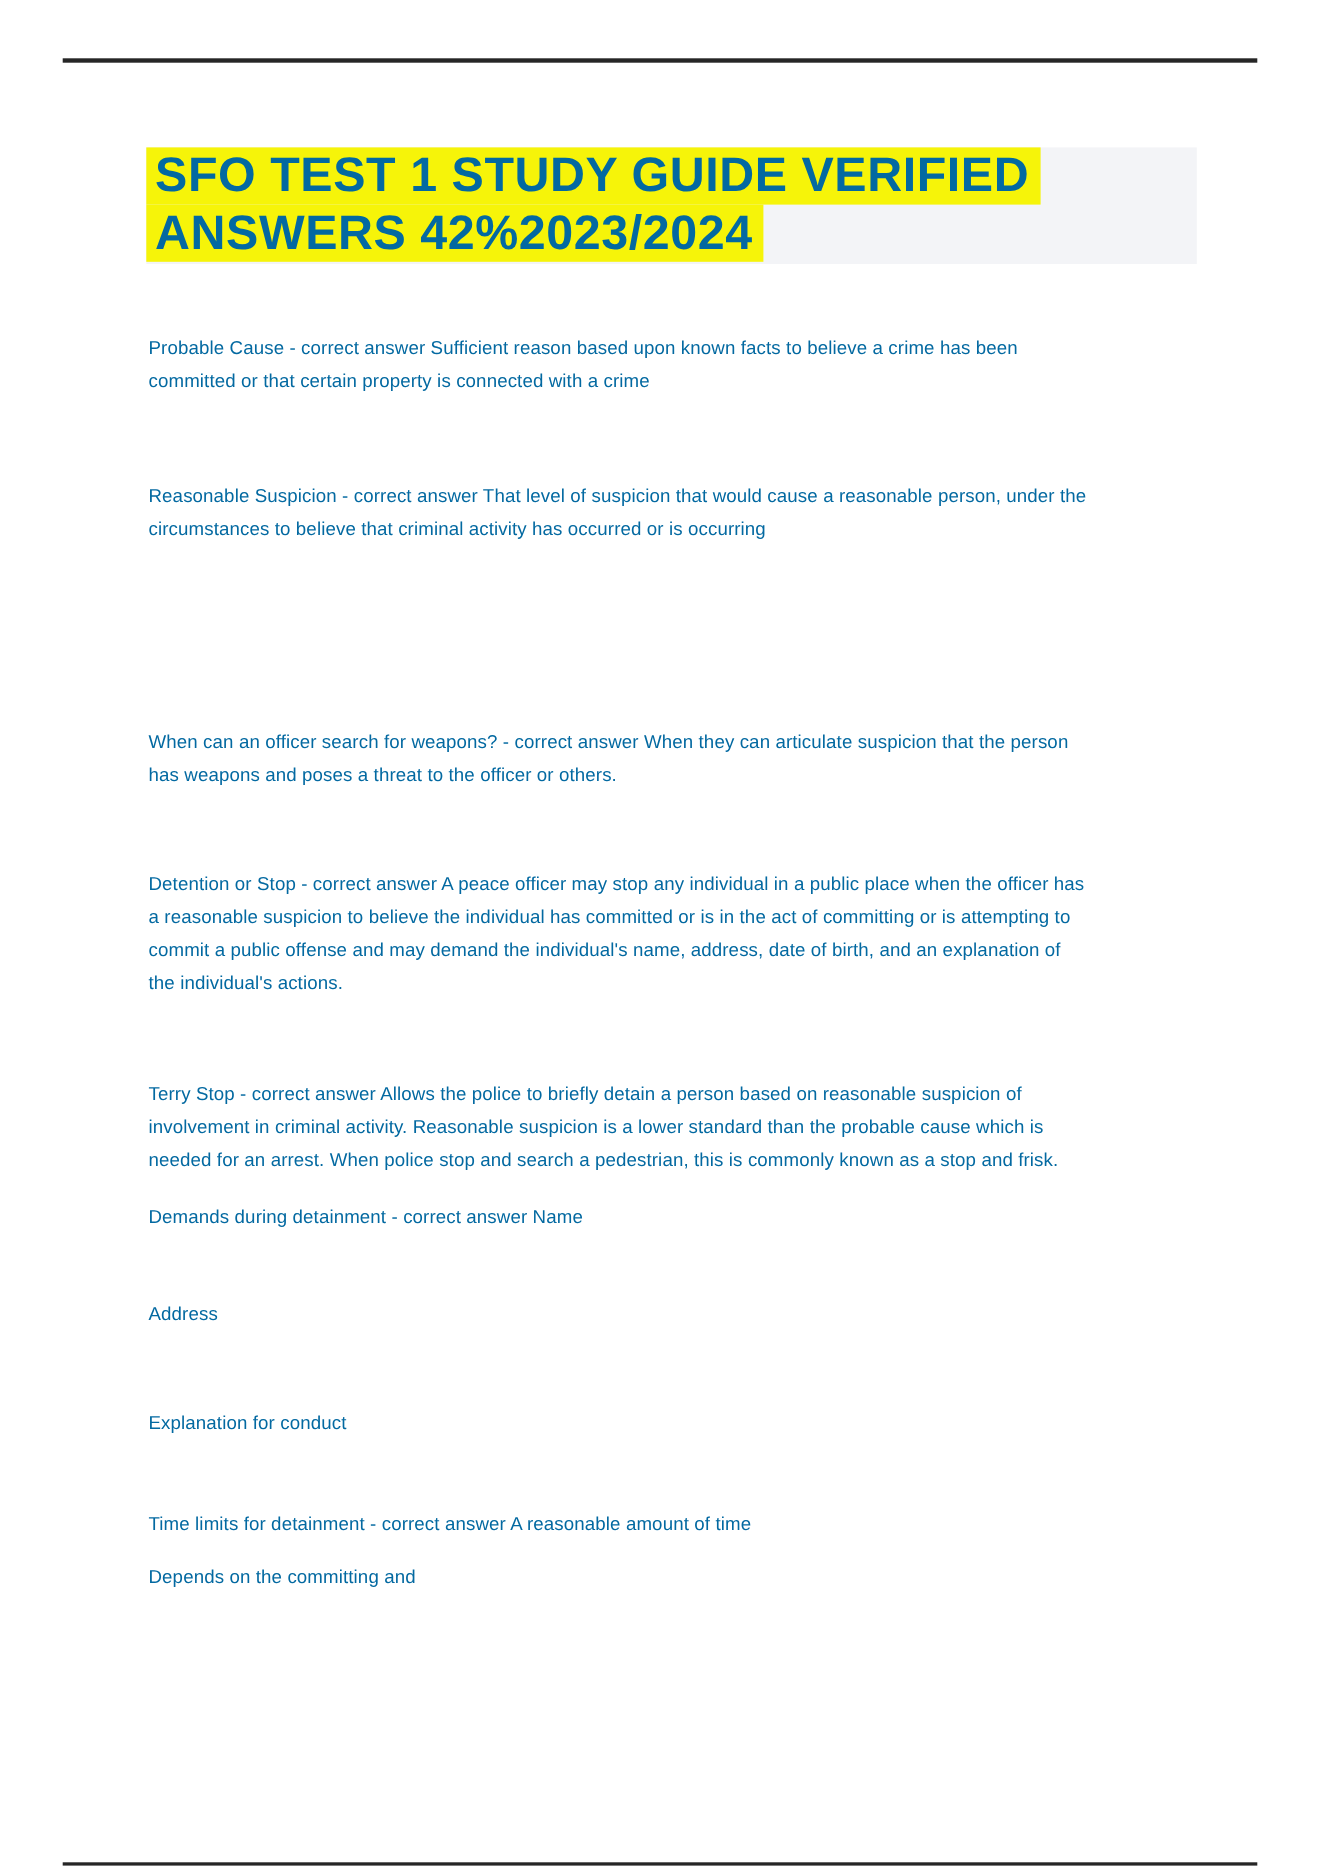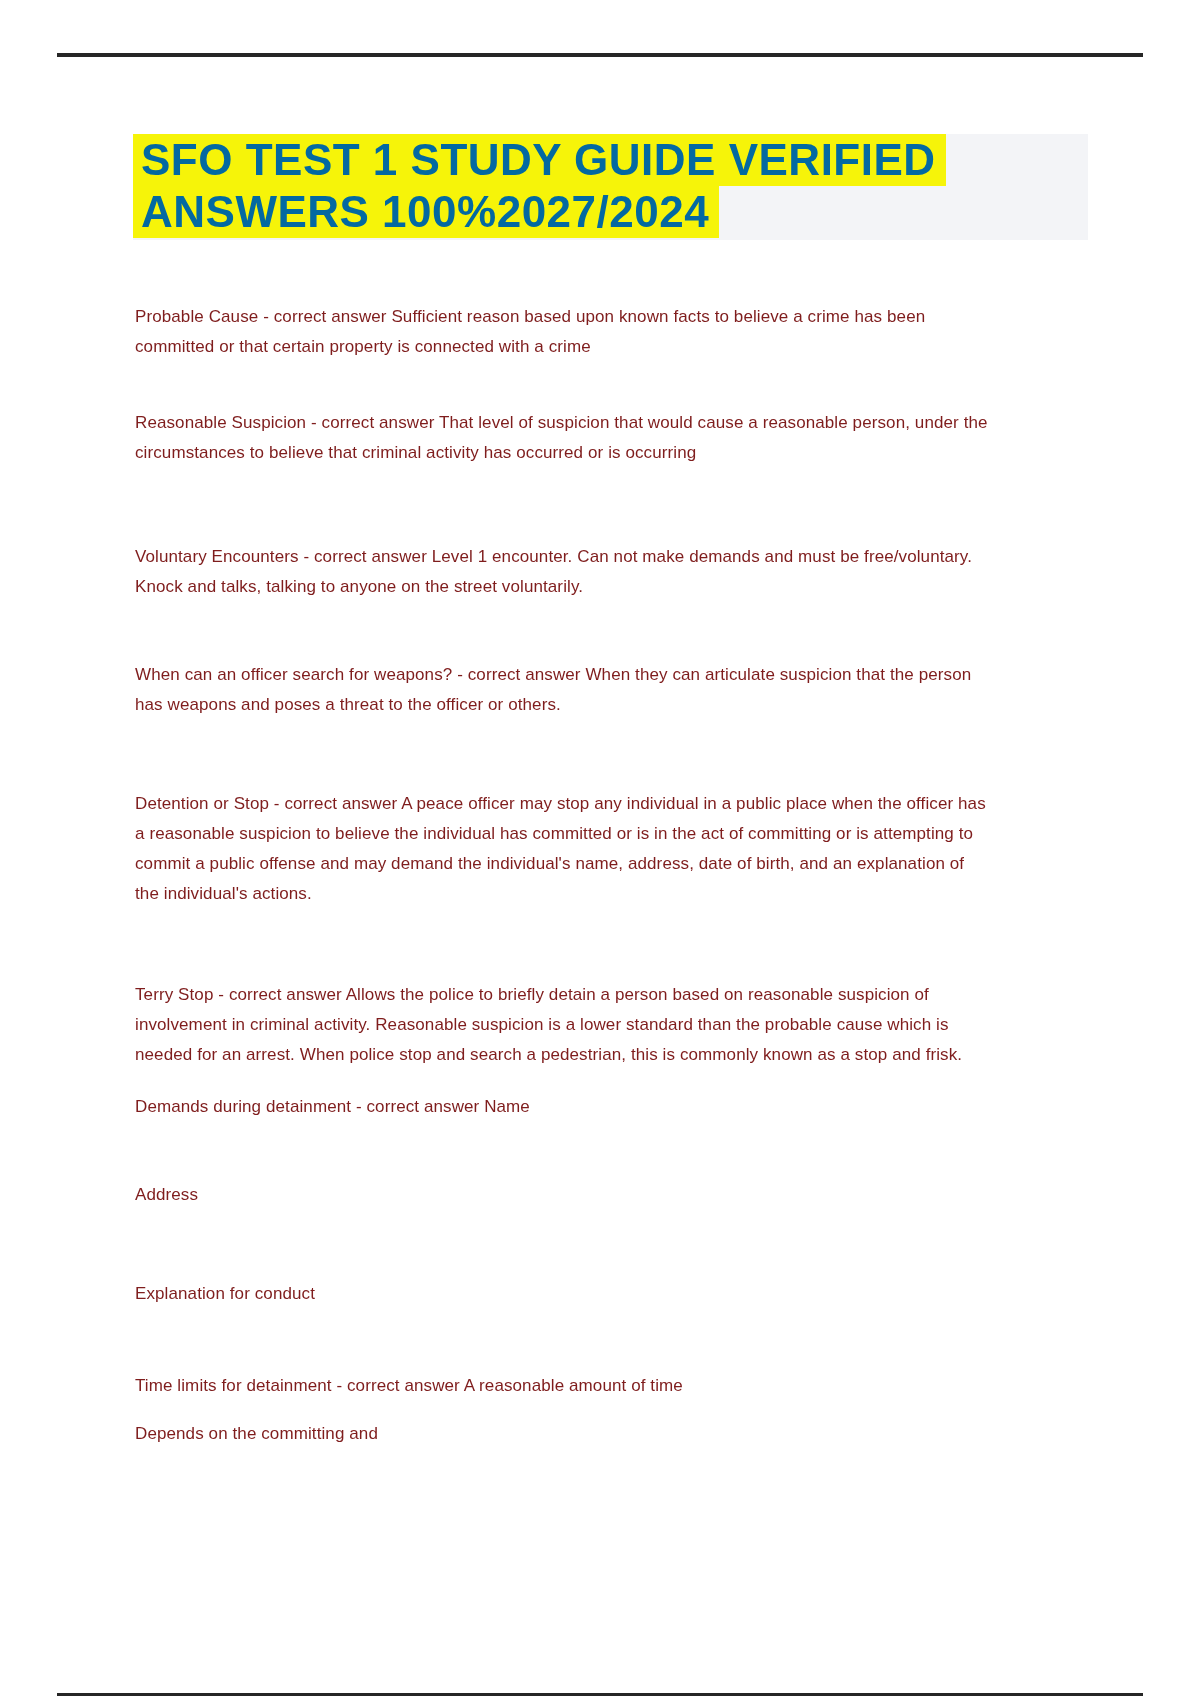--- a/index.html
+++ b/index.html
@@ -46,39 +46,38 @@
     background: #f6f409;
     padding: 0 10px 0 8px;
   }
 
   .para {
     position: absolute;
     left: 135px;
     width: 855px;
     font-size: 17px;
     line-height: 30px;
-    color: #7f1d1d;
+    color: #0369a1;
     letter-spacing: 0.1px;
   }
 </style>
 </head>
 <body>
 
 <div class="page">
 
   <div class="rule top"></div>
 
   <div class="title-block">
     <span class="title-line"><span class="hl">SFO TEST 1 STUDY GUIDE VERIFIED</span></span>
-    <span class="title-line"><span class="hl">ANSWERS 100%2027/2024</span></span>
+    <span class="title-line"><span class="hl">ANSWERS 42%2023/2024</span></span>
   </div>
 
   <div class="para" style="top:302px">Probable Cause - correct answer Sufficient reason based upon known facts to believe a crime has been committed or that certain property is connected with a crime</div>
-  <div class="para" style="top:408px">Reasonable Suspicion - correct answer That level of suspicion that would cause a reasonable person, under the circumstances to believe that criminal activity has occurred or is occurring</div>
-  <div class="para" style="top:542px">Voluntary Encounters - correct answer Level 1 encounter. Can not make demands and must be free/voluntary. Knock and talks, talking to anyone on the street voluntarily.</div>
+  <div class="para" style="top:436px">Reasonable Suspicion - correct answer That level of suspicion that would cause a reasonable person, under the circumstances to believe that criminal activity has occurred or is occurring</div>
   <div class="para" style="top:660px">When can an officer search for weapons? - correct answer When they can articulate suspicion that the person has weapons and poses a threat to the officer or others.</div>
   <div class="para" style="top:789px">Detention or Stop - correct answer A peace officer may stop any individual in a public place when the officer has a reasonable suspicion to believe the individual has committed or is in the act of committing or is attempting to commit a public offense and may demand the individual's name, address, date of birth, and an explanation of the individual's actions.</div>
   <div class="para" style="top:980px">Terry Stop - correct answer Allows the police to briefly detain a person based on reasonable suspicion of involvement in criminal activity. Reasonable suspicion is a lower standard than the probable cause which is needed for an arrest. When police stop and search a pedestrian, this is commonly known as a stop and frisk.</div>
   <div class="para" style="top:1092px">Demands during detainment - correct answer Name</div>
   <div class="para" style="top:1180px">Address</div>
   <div class="para" style="top:1371px">Time limits for detainment - correct answer A reasonable amount of time</div>
   <div class="para" style="top:1279px">Explanation for conduct</div>
   <div class="para" style="top:1419px">Depends on the committing and</div>
 
   <div class="rule bottom"></div>

